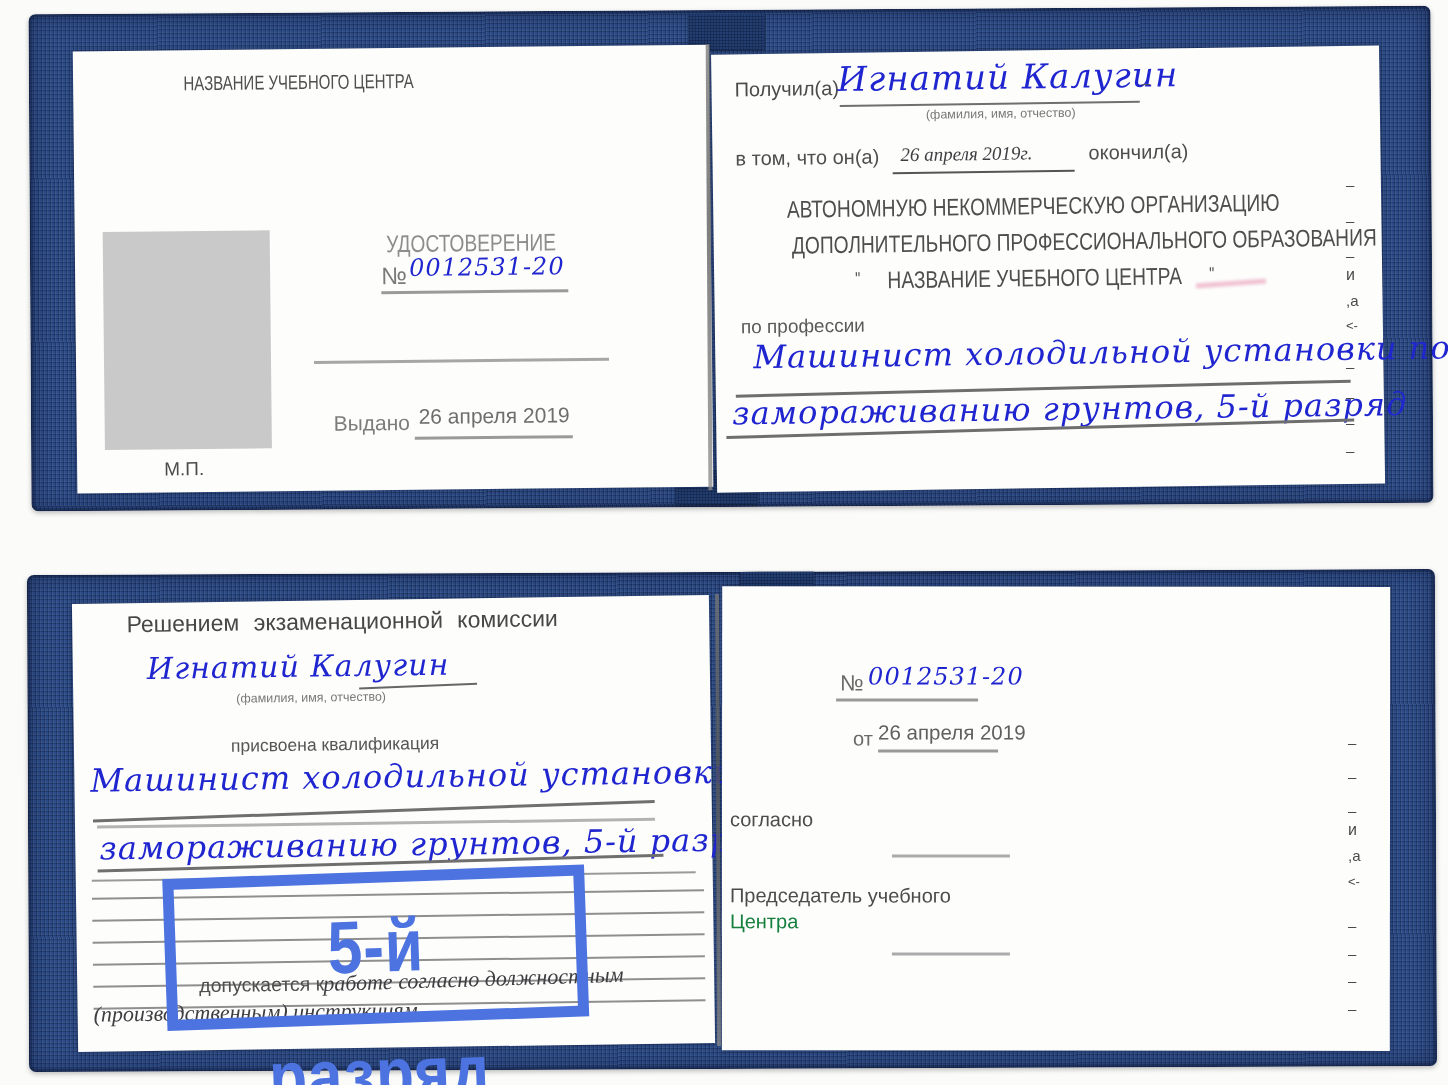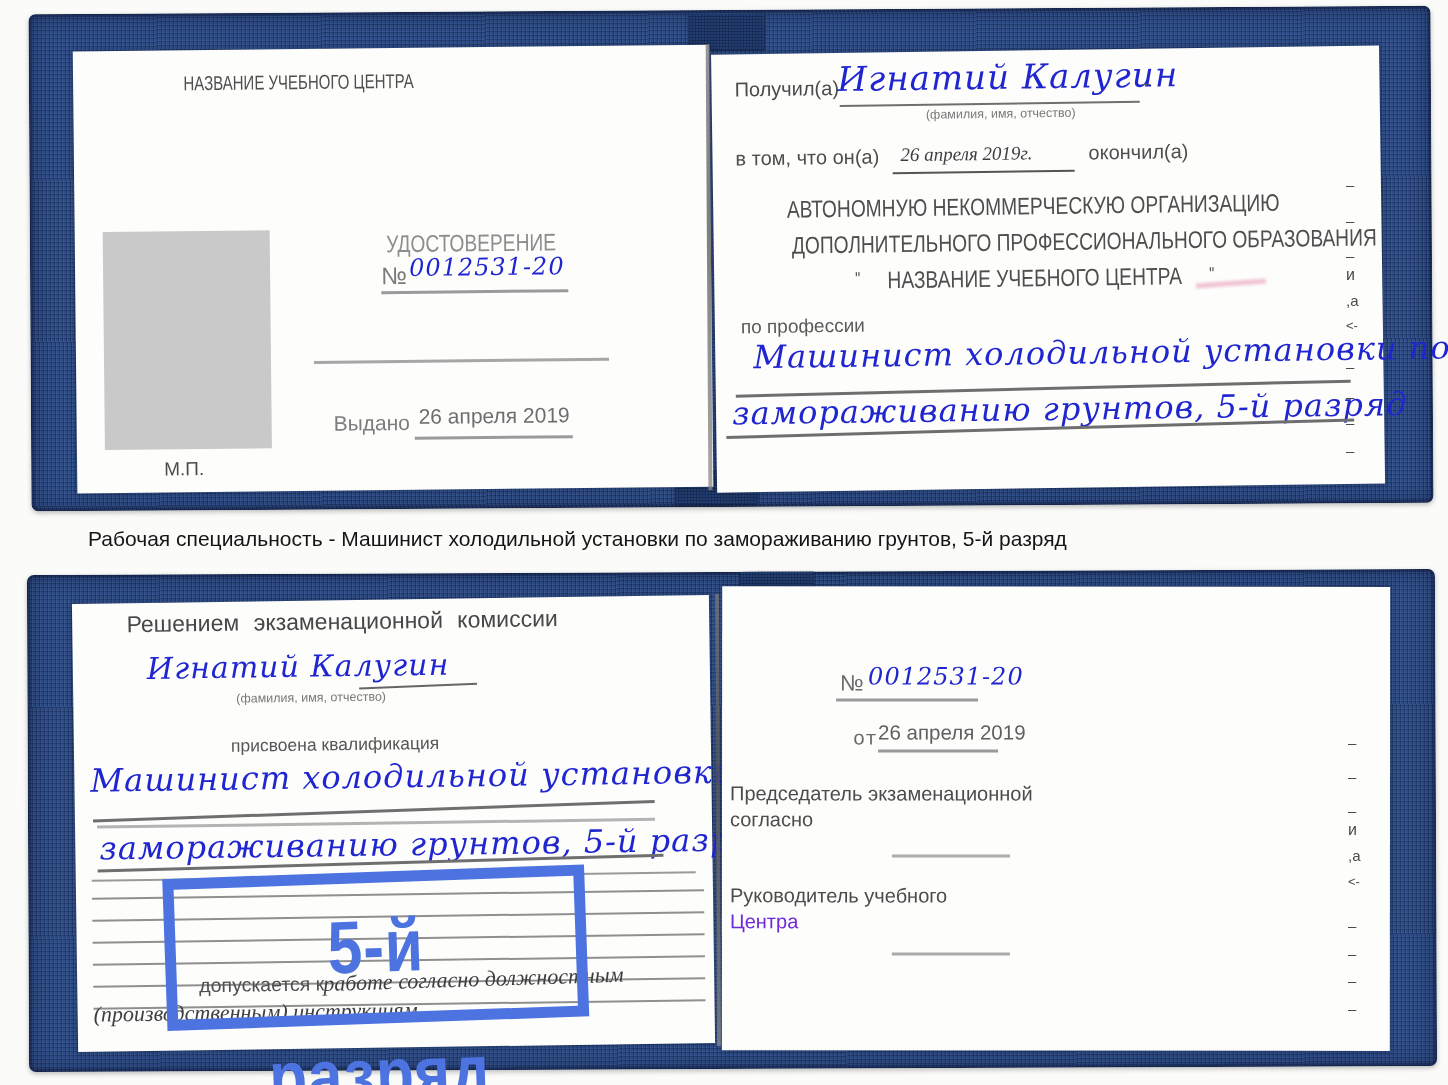--- a/index.html
+++ b/index.html
@@ -95,21 +95,20 @@
     <span class="eg" style="top:247px;">–</span>
     <span class="eg" style="top:266px;font-size:16px;">и</span>
     <span class="eg" style="top:292px;">,а</span>
     <span class="eg" style="top:318px;font-size:13px;">&lt;-</span>
     <span class="eg" style="top:358px;">–</span>
     <span class="eg" style="top:388px;">–</span>
     <span class="eg" style="top:414px;">–</span>
     <span class="eg" style="top:442px;">–</span>
   </div>
 
-  <div class="caption" style="left:88px;top:524px;width:980px;">Рабочая специальность - Машинист холодильной установки по замораживанию грунтов, 5-й разряд</div>
 
   <div class="cover" style="left:28px;top:572px;width:1408px;height:497px;transform:rotate(-0.25deg);">
     <div class="tab" style="left:713px;top:0;width:74px;height:30px;"></div>
     <div class="spine" style="left:688px;top:22px;width:4px;height:452px;"></div>
 
     <div class="page" style="left:47px;top:26px;width:637px;height:448px;transform:rotate(-0.55deg);">
       <div class="print ctr" style="left:20px;top:8px;width:500px;font-size:23px;color:#474747;word-spacing:8px;">Решением экзаменационной комиссии</div>
       <div class="hand" style="left:74px;top:48px;font-size:30px;">Игнатий Калугин</div>
       <div class="ln" style="left:286px;top:86px;width:118px;height:2px;background:#666;transform:rotate(-1.5deg);"></div>
       <div class="print" style="left:163px;top:90px;font-size:12.5px;color:#787878;">(фамилия, имя, отчество)</div>
@@ -137,30 +136,29 @@
 
       <div class="print" style="left:122px;top:372px;font-size:19.5px;color:#4f4f4f;">допускается к</div>
       <div class="itser" style="left:246px;top:368px;font-size:22px;transform:rotate(-1deg);">работе согласно должностным</div>
       <div class="itser" style="left:16px;top:398px;font-size:22px;">(производственным) инструкциям</div>
     </div>
 
     <div class="page" style="left:694px;top:16px;width:668px;height:464px;transform:rotate(0.3deg);">
       <div class="print" style="left:118px;top:84px;font-size:22px;color:#6a6a6a;">№</div>
       <div class="hand" style="left:146px;top:76px;font-size:24px;">0012531-20</div>
       <div class="ln" style="left:114px;top:112px;width:142px;height:3px;"></div>
-      <div class="print" style="left:131px;top:141px;font-size:20px;color:#6a6a6a;font-family:Liberation Mono, monospace;">от</div>
+      <div class="print" style="left:131px;top:141px;font-size:20px;color:#6a6a6a;">от</div>
       <div class="print" style="left:156px;top:134px;font-size:20.5px;color:#5f5f5f;">26 апреля 2019</div>
       <div class="ln" style="left:156px;top:163px;width:120px;height:3px;"></div>
 
-      <div class="print" style="left:8px;top:196px;font-size:20px;color:#4c4c4c;">Председатель экзаменационной</div>
       <div class="print" style="left:8px;top:222px;font-size:20px;color:#4c4c4c;">согласно</div>
       <div class="ln" style="left:170px;top:268px;width:118px;height:3px;background:#ababab;"></div>
 
-      <div class="print" style="left:8px;top:298px;font-size:20px;color:#4c4c4c;">Руководитель учебного</div>
-      <div class="print" style="left:8px;top:324px;font-size:20px;color:#6d28d9;">Центра</div>
+      <div class="print" style="left:8px;top:298px;font-size:20px;color:#4c4c4c;">Председатель учебного</div>
+      <div class="print" style="left:8px;top:324px;font-size:20px;color:#15803d;">Центра</div>
       <div class="ln" style="left:170px;top:366px;width:118px;height:3px;background:#ababab;"></div>
     </div>
   </div>
 
   <div class="abs" style="left:1348px;top:0;z-index:6;">
     <span class="eg" style="top:734px;">–</span>
     <span class="eg" style="top:768px;">–</span>
     <span class="eg" style="top:802px;">–</span>
     <span class="eg" style="top:821px;font-size:16px;">и</span>
     <span class="eg" style="top:847px;">,а</span>

